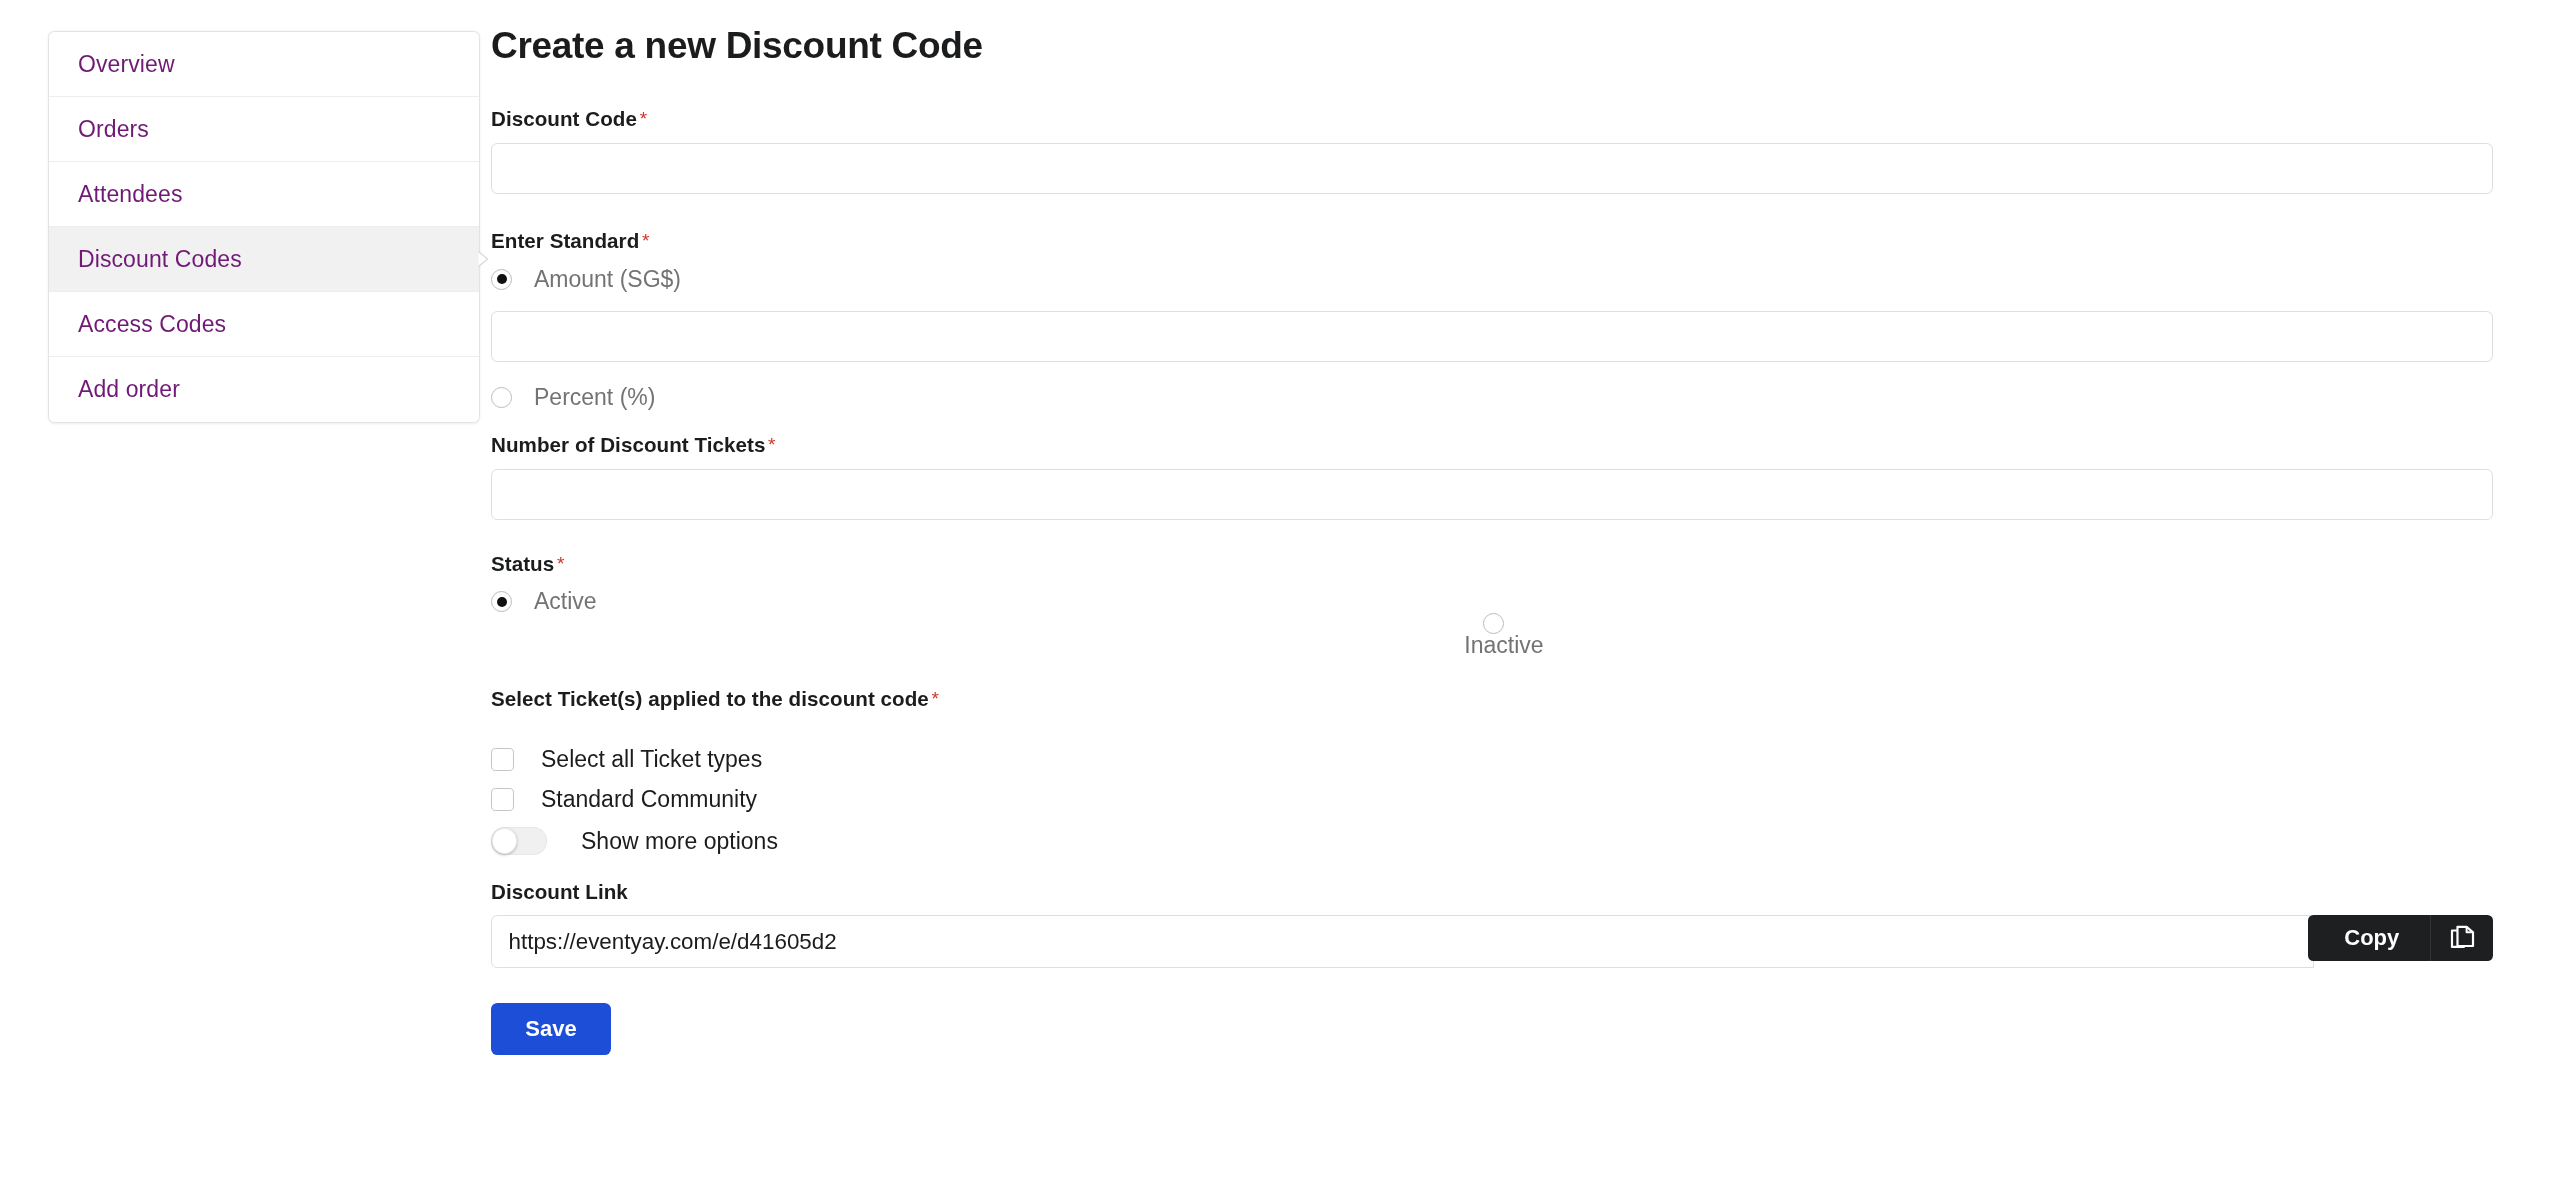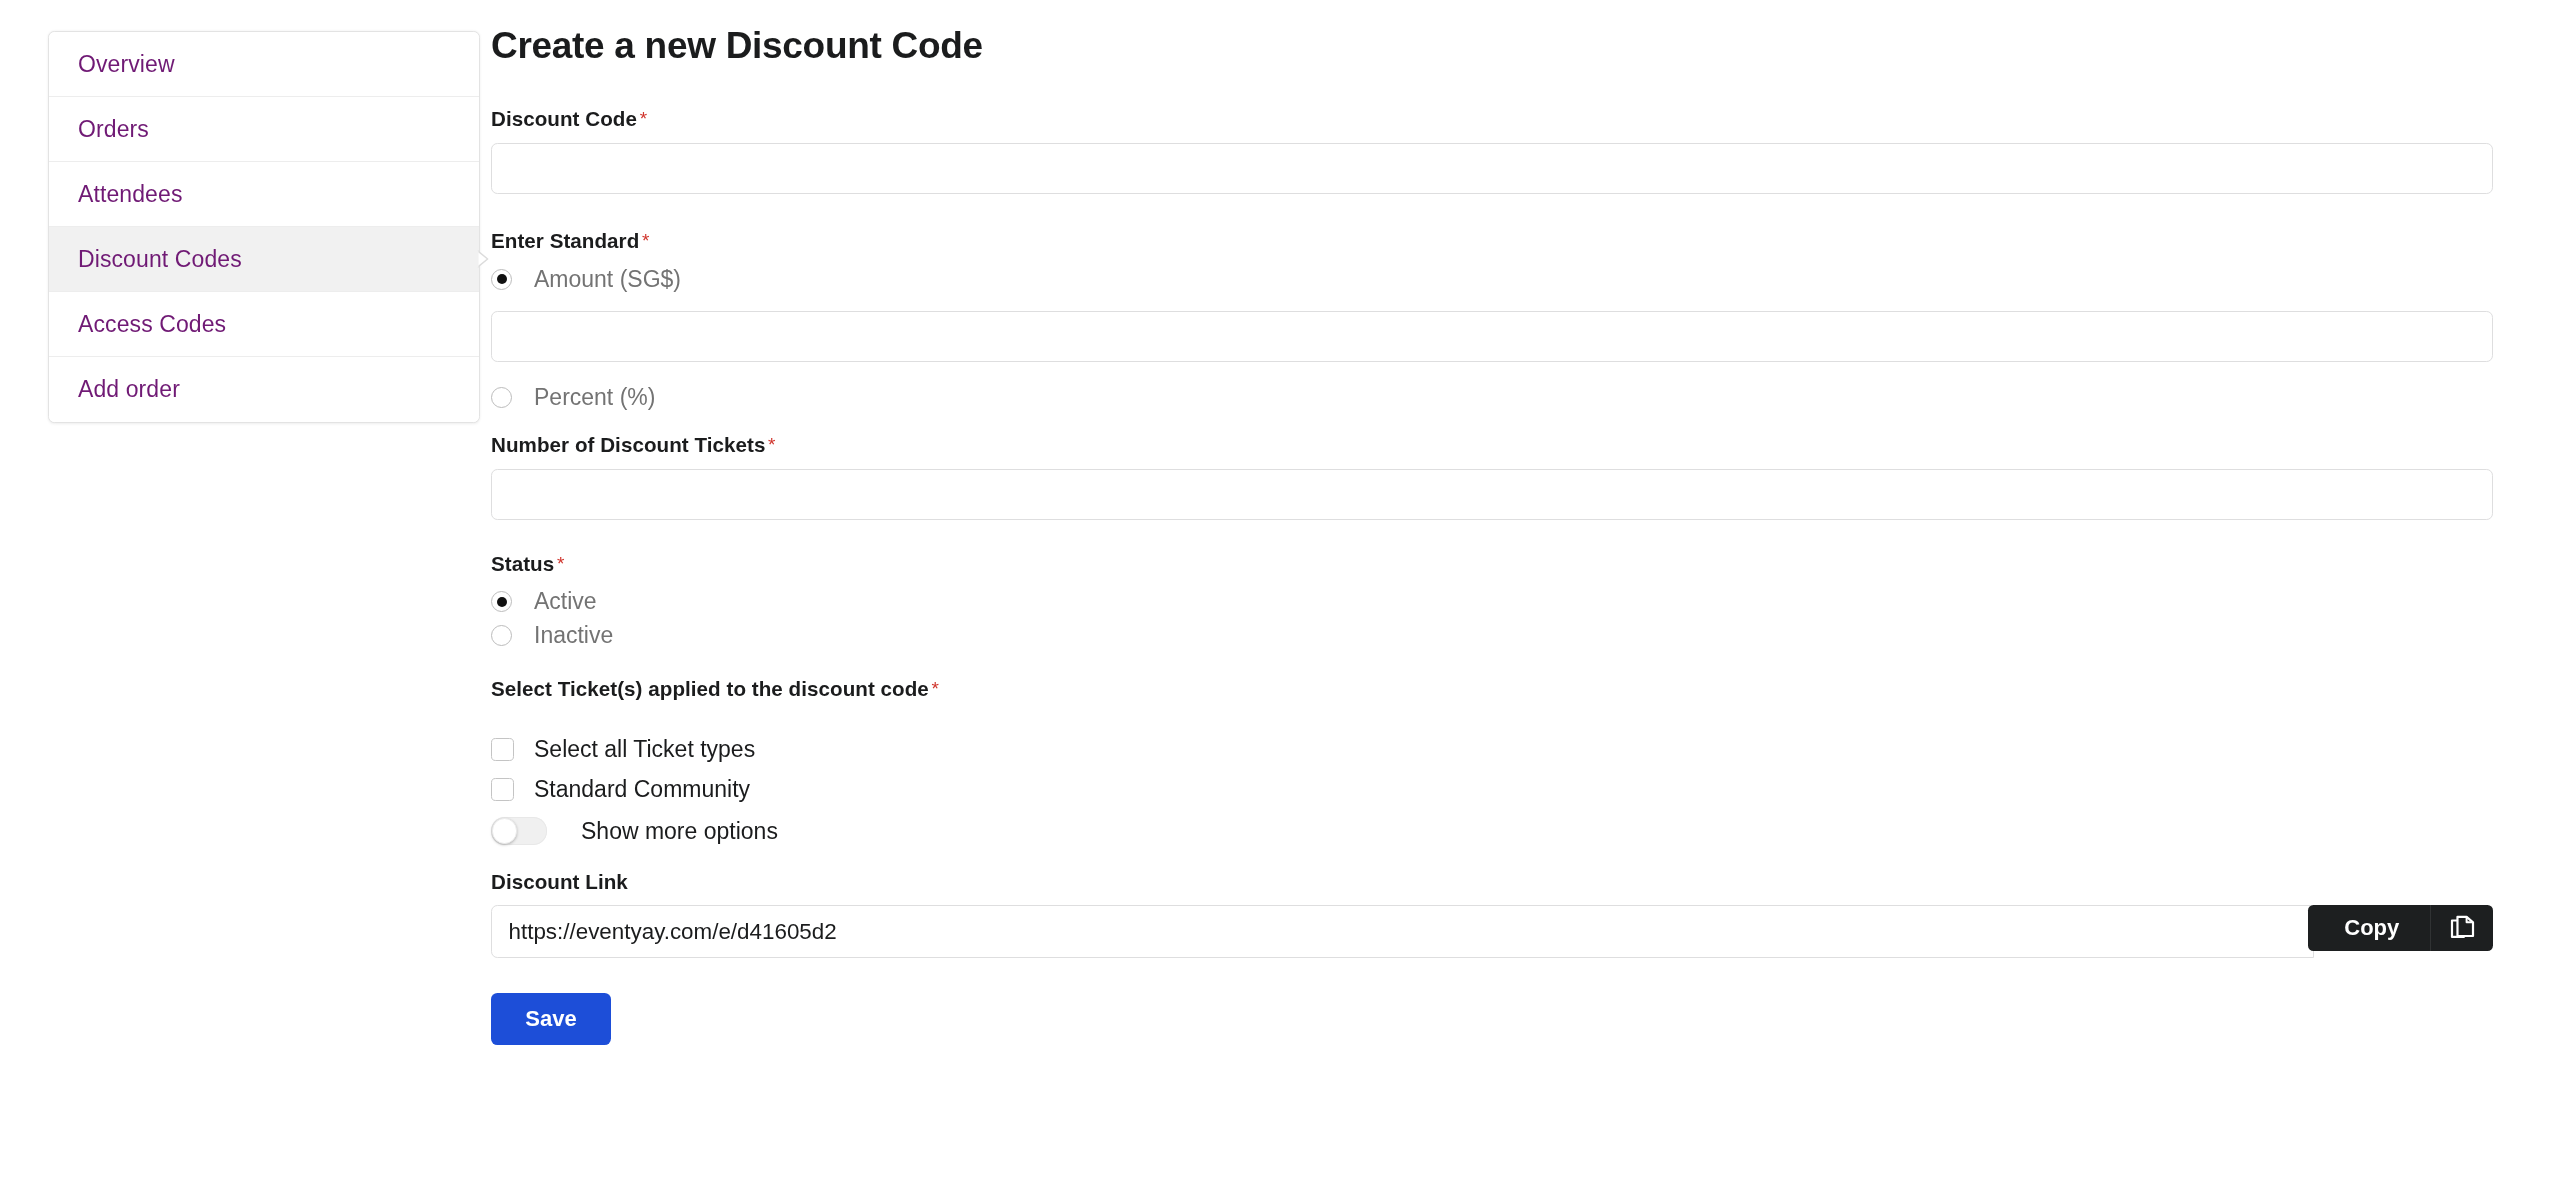--- a/index.html
+++ b/index.html
@@ -159,21 +159,21 @@
     border-radius: 4.6px;
     border: 1.4px solid #c4c4c4;
     background: #ffffff;
     box-sizing: border-box;
     flex: 0 0 auto;
     cursor: pointer;
   }
   .cb-label {
     font-size: 23px;
     color: #1b1c1d;
-    margin-left: 20px;
+    margin-left: 27px;
     line-height: 1;
   }
 
   
   .toggle {
     width: 56px;
     height: 27.4px;
     border-radius: 13.7px;
     background: #f0f0f0;
     box-shadow: inset 0 0 0 0.9px #e8e8e8;
@@ -351,21 +351,21 @@
     <div style="margin-top:32px;">
       <div class="field-label">
         <span>Status</span><span class="req">*</span>
       </div>
 
       <div class="opt-row" style="margin-top:14.6px;">
         <span class="radio checked"></span>
         <span class="opt-label">Active</span>
       </div>
 
-      <div class="opt-row" style="margin-top:11px;">
+      <div class="opt-row" style="margin-top:0;flex-direction:column;">
         <span class="radio"></span>
         <span class="opt-label">Inactive</span>
       </div>
     </div>
 
     <div style="margin-top:30px;">
       <div class="field-label">
         <span>Select Ticket(s) applied to the discount code</span><span class="req">*</span>
       </div>
 

